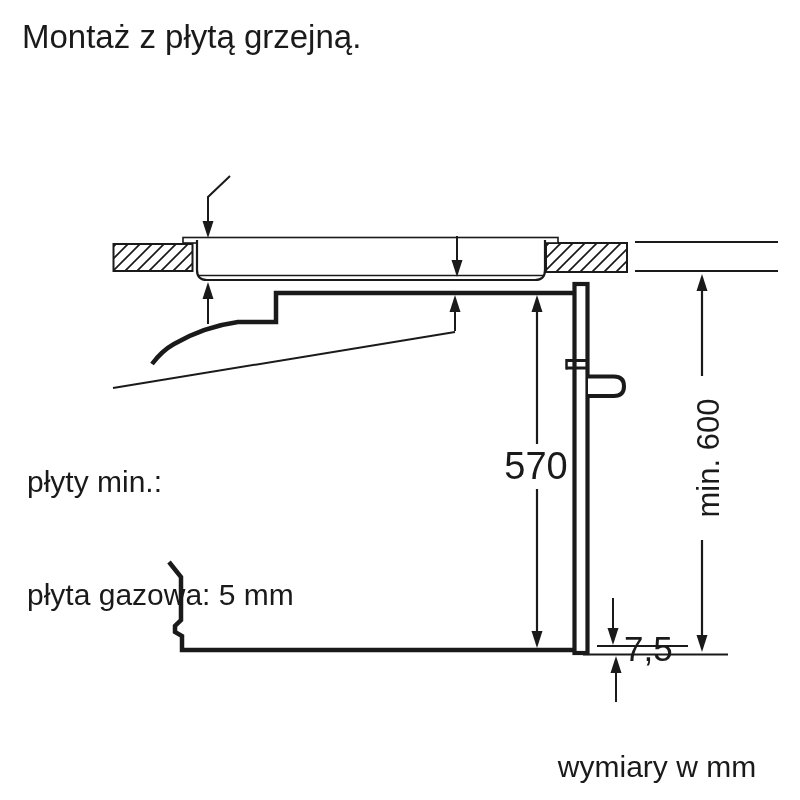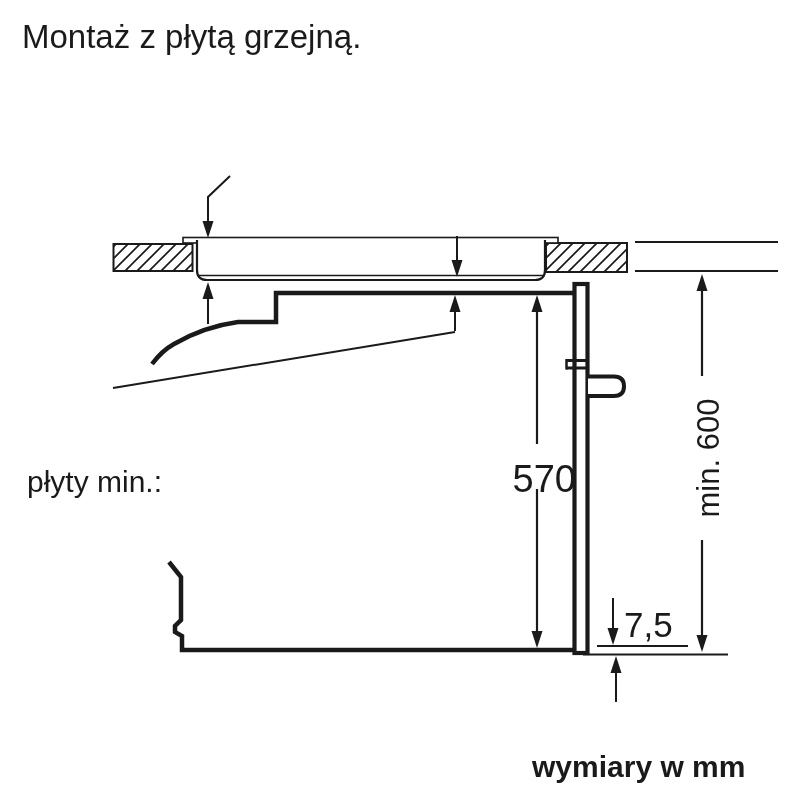--- a/index.html
+++ b/index.html
@@ -7,28 +7,28 @@
     position:relative;width:800px;height:800px;background:#ffffff;
     font-family:"Liberation Sans","DejaVu Sans",sans-serif;color:#1a1a1a;
     overflow:hidden;
     padding-left:12px;
   }
   #linework{position:absolute;left:0;top:0;width:800px;height:800px;}
   .txt{position:absolute;white-space:pre;color:#1a1a1a;}
   .title{left:22px;top:18px;font-size:33px;}
   .note-depth{left:242px;top:110px;font-size:30px;line-height:38px;}
   .note-clear{left:27px;top:388px;font-size:30px;line-height:37.5px;}
-  .dim570{left:496px;top:445px;width:80px;font-size:38px;text-align:right;margin-top:13px;}
+  .dim570{left:496px;top:445px;width:80px;font-size:38px;text-align:center;}
   .dim600{
     left:624px;top:373px;width:170px;height:170px;
     display:flex;align-items:center;justify-content:center;
     transform:rotate(-90deg);font-size:31px;
   }
-  .dim75{left:624px;top:605px;font-size:35px;}
-  .units{left:532px;top:750px;width:250px;font-size:30px;text-align:left;font-weight:bold;}
+  .dim75{left:624px;top:629px;font-size:35px;}
+  .units{left:532px;top:750px;width:250px;font-size:30px;text-align:center;}
 </style>
 </head>
 <body>
 
 <div id="stage">
 
   <svg id="linework" viewBox="0 0 800 800" xmlns="http://www.w3.org/2000/svg">
     <defs>
       <pattern id="hatch" patternUnits="userSpaceOnUse" width="12" height="12">
         <path d="M-3,15 L15,-3 M-9,9 L9,-9 M3,21 L21,3" stroke="#1a1a1a" stroke-width="1.7" fill="none"></path>
@@ -105,20 +105,21 @@
       <line x1="616" y1="670" x2="616" y2="702" stroke="#1a1a1a" stroke-width="2"></line>
       <polygon points="616,656 610.5,673 621.5,673" fill="#1a1a1a"></polygon>
     </g>
   </svg>
 
   <div class="txt title">Montaż z płytą grzejną.</div>
 
 
   <div class="txt note-clear">
     <div>płyty min.:</div>
+    <div>płyta gazowa: 5 mm</div>
     
   </div>
 
   <div class="txt dim570">570</div>
 
   <div class="txt dim600">min. 600</div>
 
   <div class="txt dim75">7,5</div>
 
   <div class="txt units">wymiary w mm</div>

